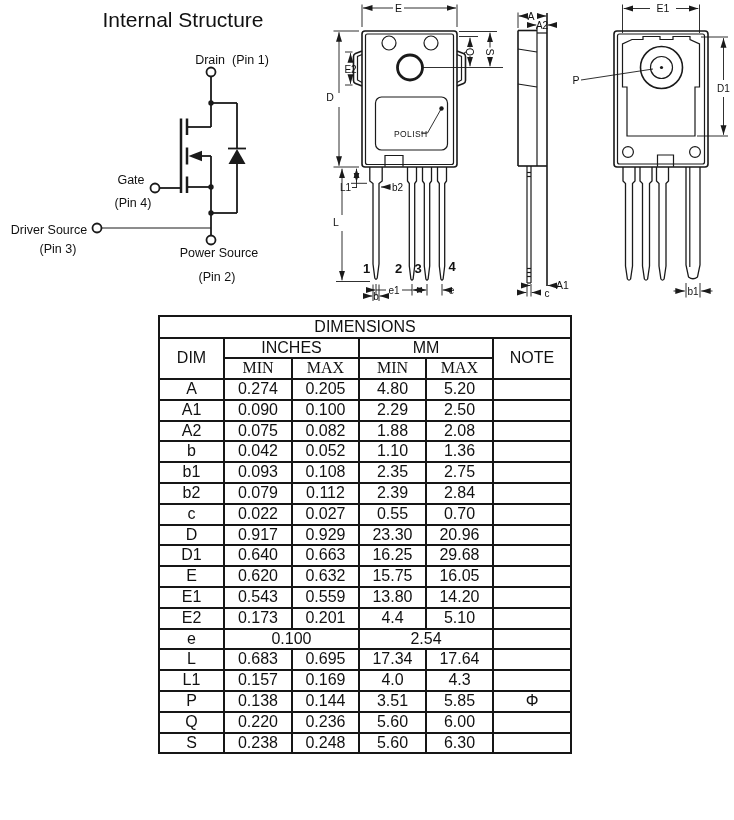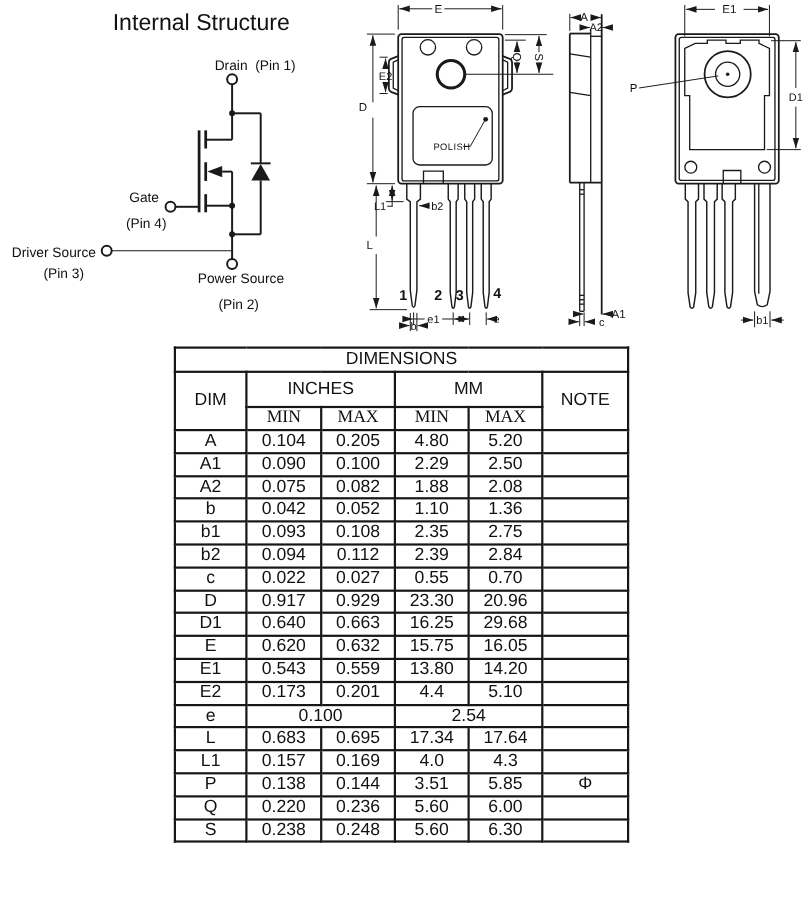--- a/index.html
+++ b/index.html
@@ -24,21 +24,21 @@
   .t-pin{font-size:13px;font-weight:bold;}
   .t-sm{font-size:8.5px;letter-spacing:.4px;}
   .mid{text-anchor:middle;}
   .st {text-anchor:start;}
   
   .tbl-wrap{position:absolute;left:158px;top:315px;}
   table.dims{border-collapse:collapse;table-layout:fixed;width:412px;
              font-family:"Liberation Sans",sans-serif;}
   table.dims td{border:2px solid #161616;text-align:center;vertical-align:middle;
                 font-size:16px;padding:0;line-height:1.05;color:#111;}
-  tr.h1{height:22px;} tr.h2{height:32px;} tr.h3{height:21px;font-family:Liberation Serif, serif;}
+  tr.h1{height:22px;} tr.h2{height:20px;} tr.h3{height:21px;font-family:Liberation Serif, serif;}
   table.dims tbody tr{height:20.8px;}
 </style>
 </head>
 <body>
 
 <svg id="art" width="734" height="820" viewBox="0 0 734 820">
   <defs>
     <marker id="ah" markerWidth="10" markerHeight="7" refX="9.5" refY="3.5" orient="auto" markerUnits="userSpaceOnUse">
       <path d="M0,0.5 L9.5,3.5 L0,6.5 Z" fill="#1a1a1a"></path>
     </marker>
@@ -299,21 +299,21 @@
       <tr class="h3">
         <td>MIN</td>
         <td>MAX</td>
         <td>MIN</td>
         <td>MAX</td>
       </tr>
     </thead>
     <tbody>
         <tr>
           <td>A</td>
-          <td>0.104</td>
+          <td>0.274</td>
           <td>0.205</td>
           <td>4.80</td>
           <td>5.20</td>
           <td></td>
         </tr>
         <tr>
           <td>A1</td>
           <td>0.090</td>
           <td>0.100</td>
           <td>2.29</td>
@@ -339,21 +339,21 @@
         <tr>
           <td>b1</td>
           <td>0.093</td>
           <td>0.108</td>
           <td>2.35</td>
           <td>2.75</td>
           <td></td>
         </tr>
         <tr>
           <td>b2</td>
-          <td>0.094</td>
+          <td>0.079</td>
           <td>0.112</td>
           <td>2.39</td>
           <td>2.84</td>
           <td></td>
         </tr>
         <tr>
           <td>c</td>
           <td>0.022</td>
           <td>0.027</td>
           <td>0.55</td>

